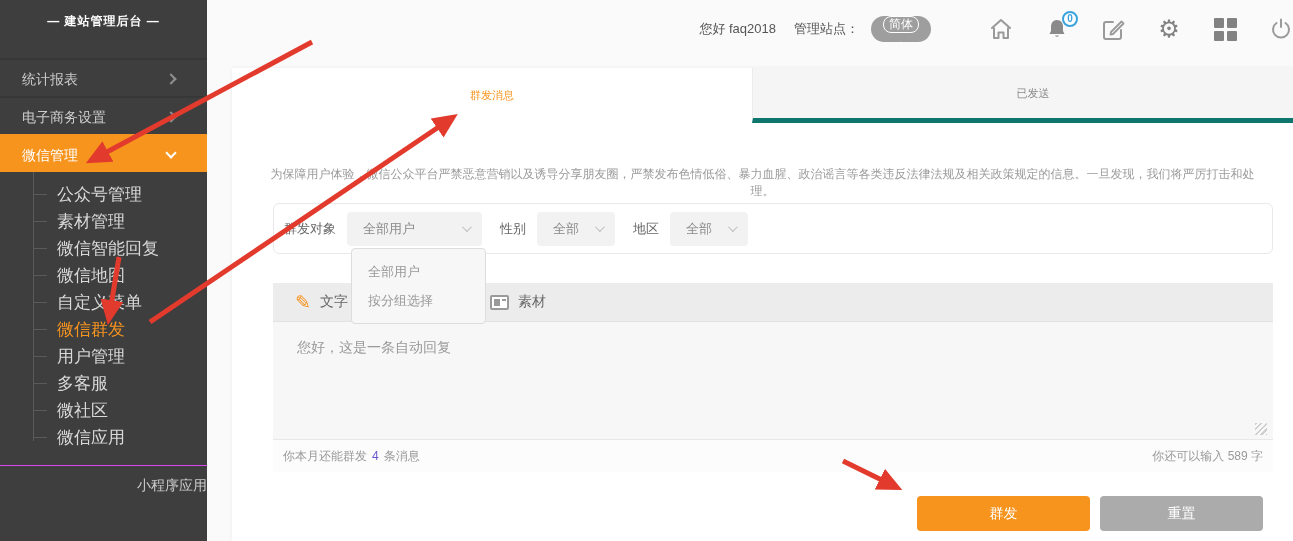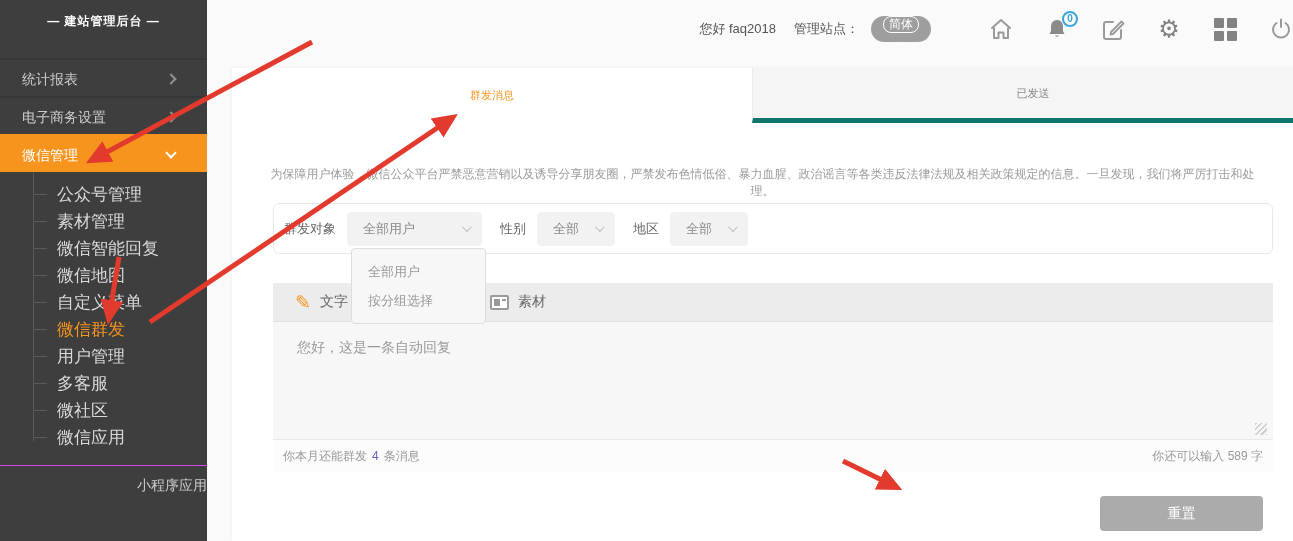--- a/index.html
+++ b/index.html
@@ -322,20 +322,21 @@
     <div class="statusbar">
       <span class="quota">
         <span>你本月还能群发</span>
         <span class="num">4</span>
         <span>条消息</span>
       </span>
       <span>你还可以输入 589 字</span>
     </div>
   </div>
 
+  <button class="btn btn-send">群发</button>
   <button class="btn btn-reset">重置</button>
 </div>
 
 <svg class="arrows" viewBox="0 0 1293 541">
   <defs>
     <marker id="ah" markerWidth="5" markerHeight="4.6" refX="3.6" refY="2.3" orient="auto">
       <path d="M0,0 L5,2.3 L0,4.6 Z" fill="#e23a2c"></path>
     </marker>
   </defs>
   <line x1="312" y1="42" x2="92" y2="160" stroke="#e23a2c" stroke-width="5" marker-end="url(#ah)"></line>

